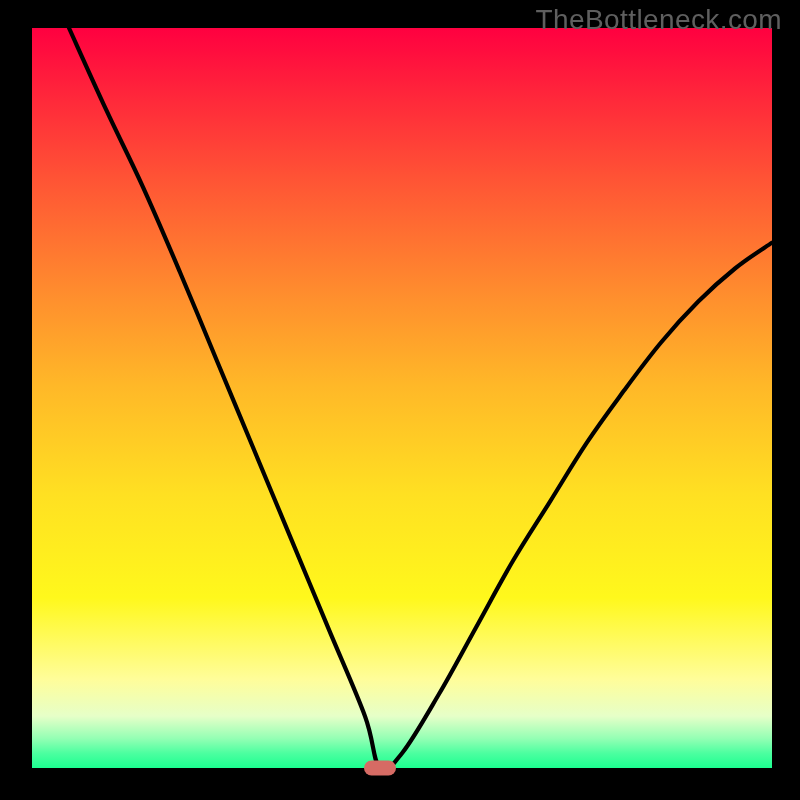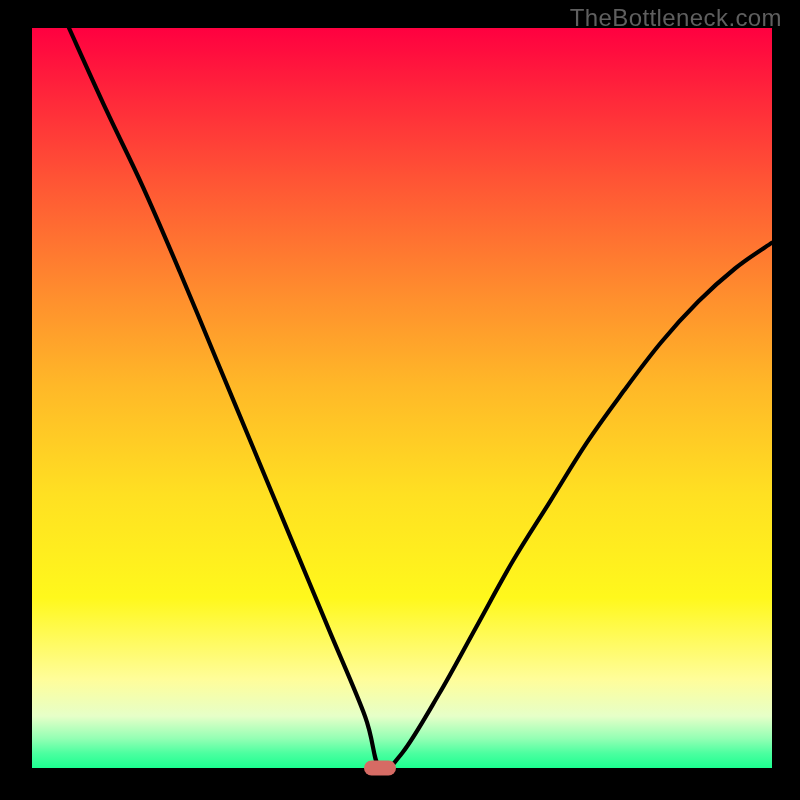--- a/index.html
+++ b/index.html
@@ -37,21 +37,21 @@
       #94ffb4 96%,
       #4cffa0 98%,
       #1cff90 100%
     );
   }
   .watermark {
     position: absolute;
     top: 4px;
     right: 18px;
     color: #5f5f5f;
-    font-size: 24px;
+    font-size: 28px;
     font-weight: 500;
     letter-spacing: 0.4px;
     font-family: Verdana, Geneva, sans-serif;
   }
   svg.curve {
     position: absolute;
     left: 32px;
     top: 28px;
     width: 740px;
     height: 740px;

